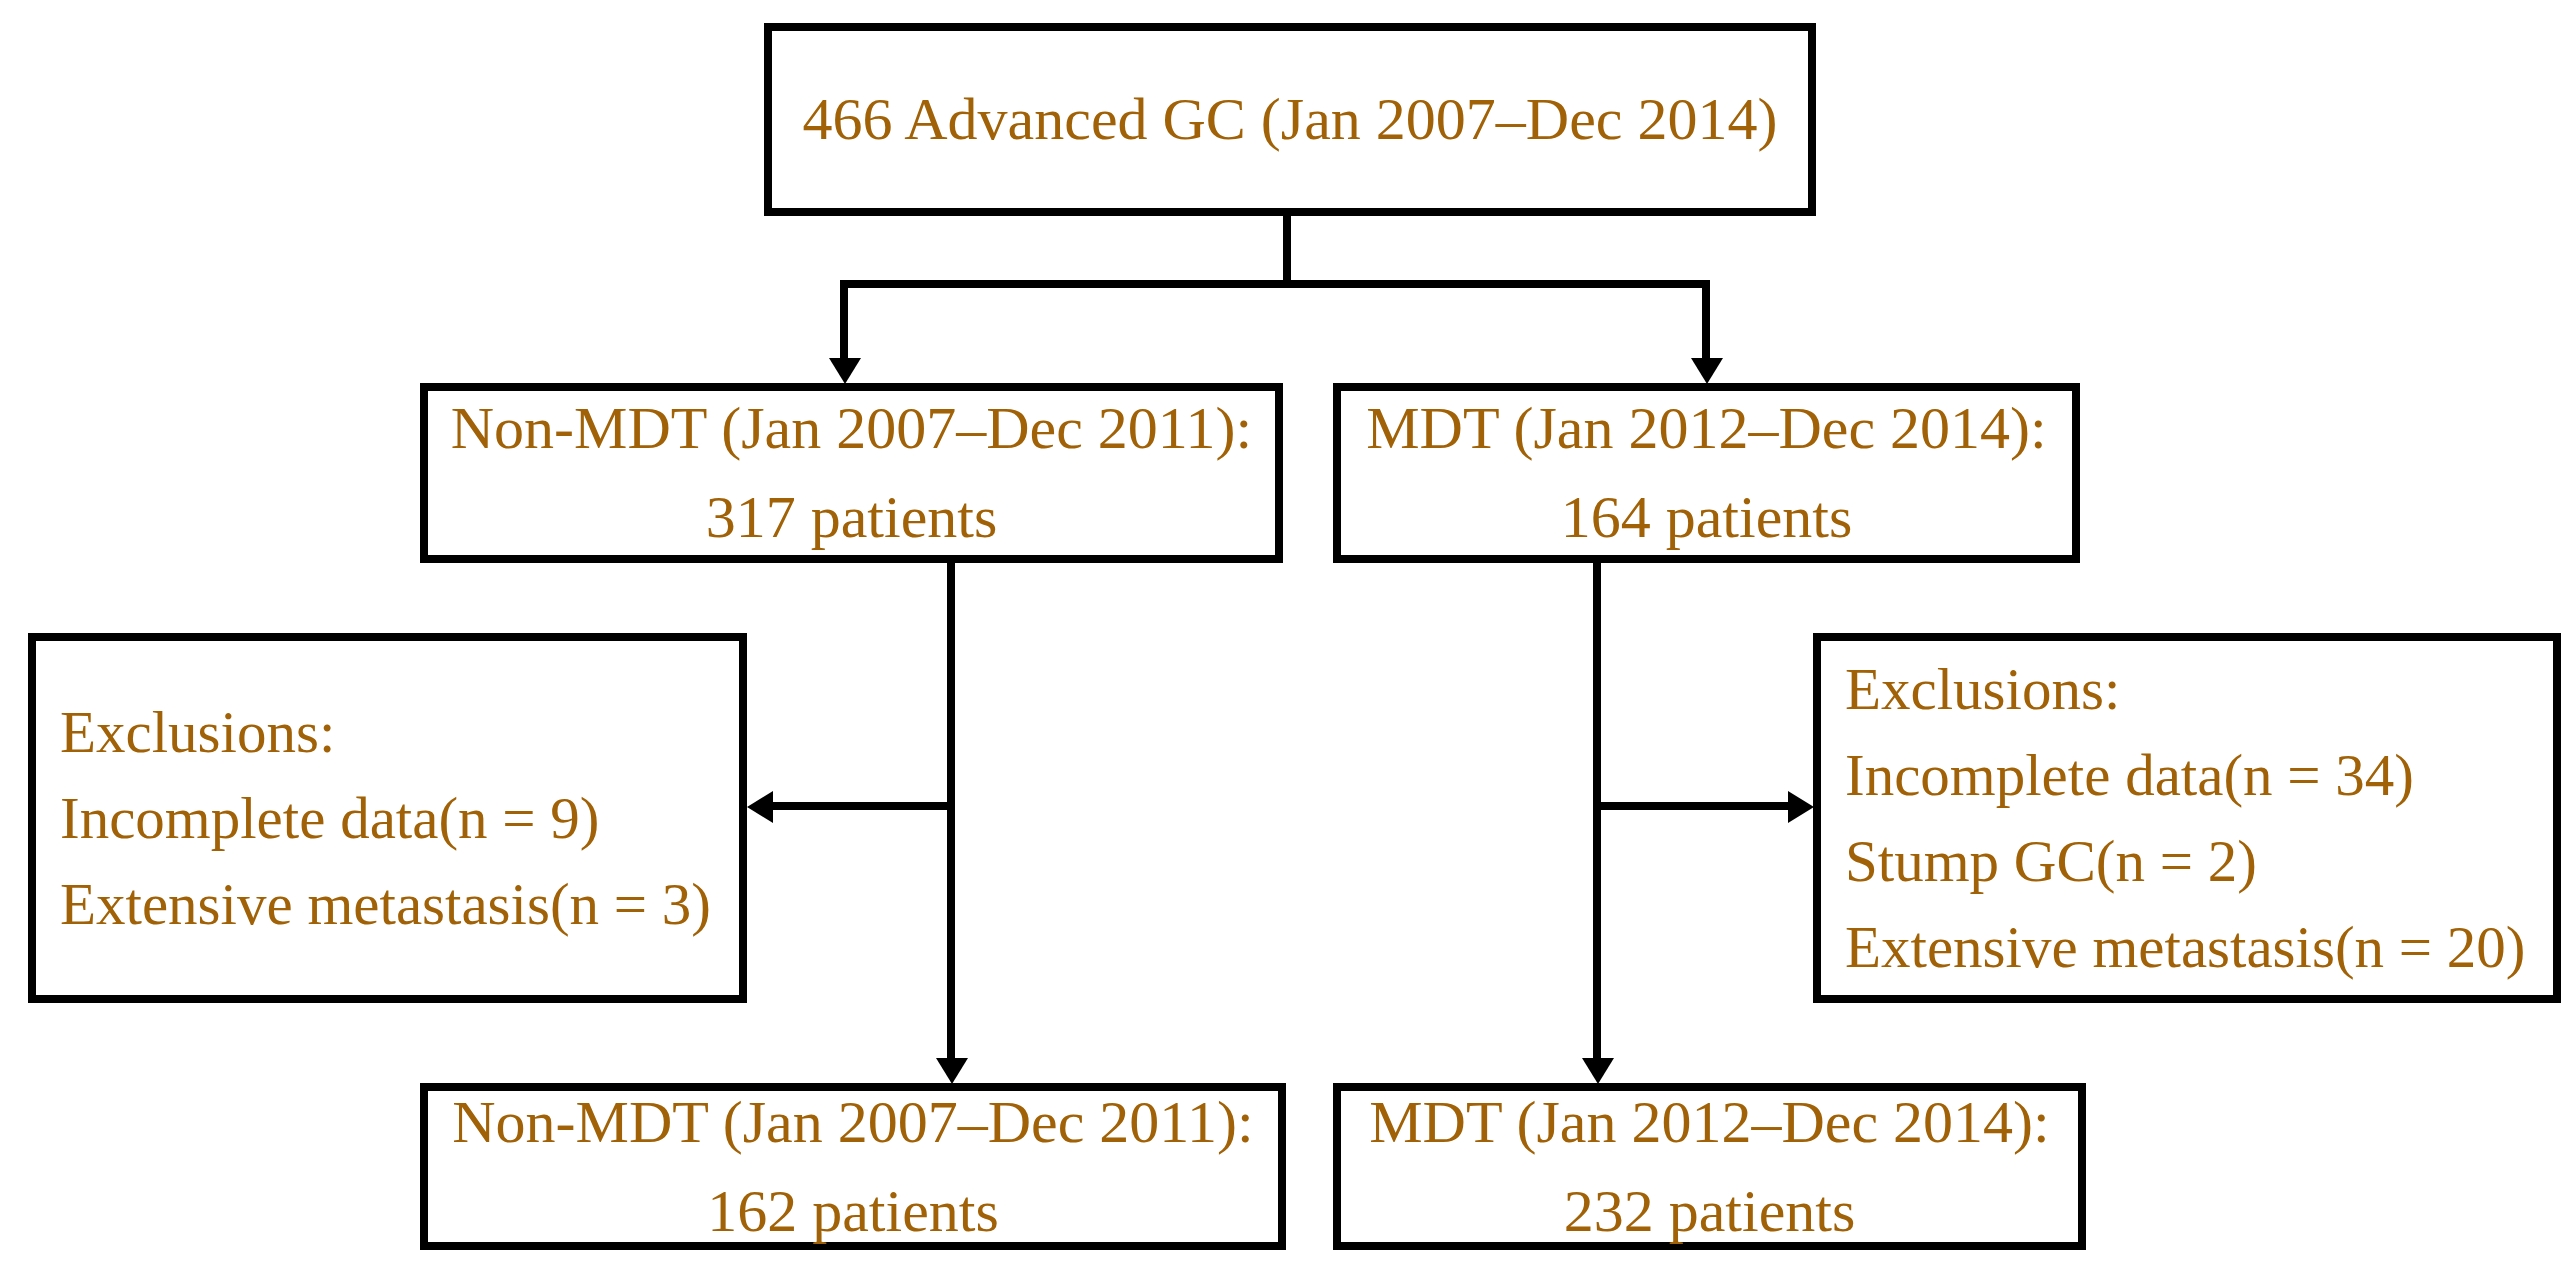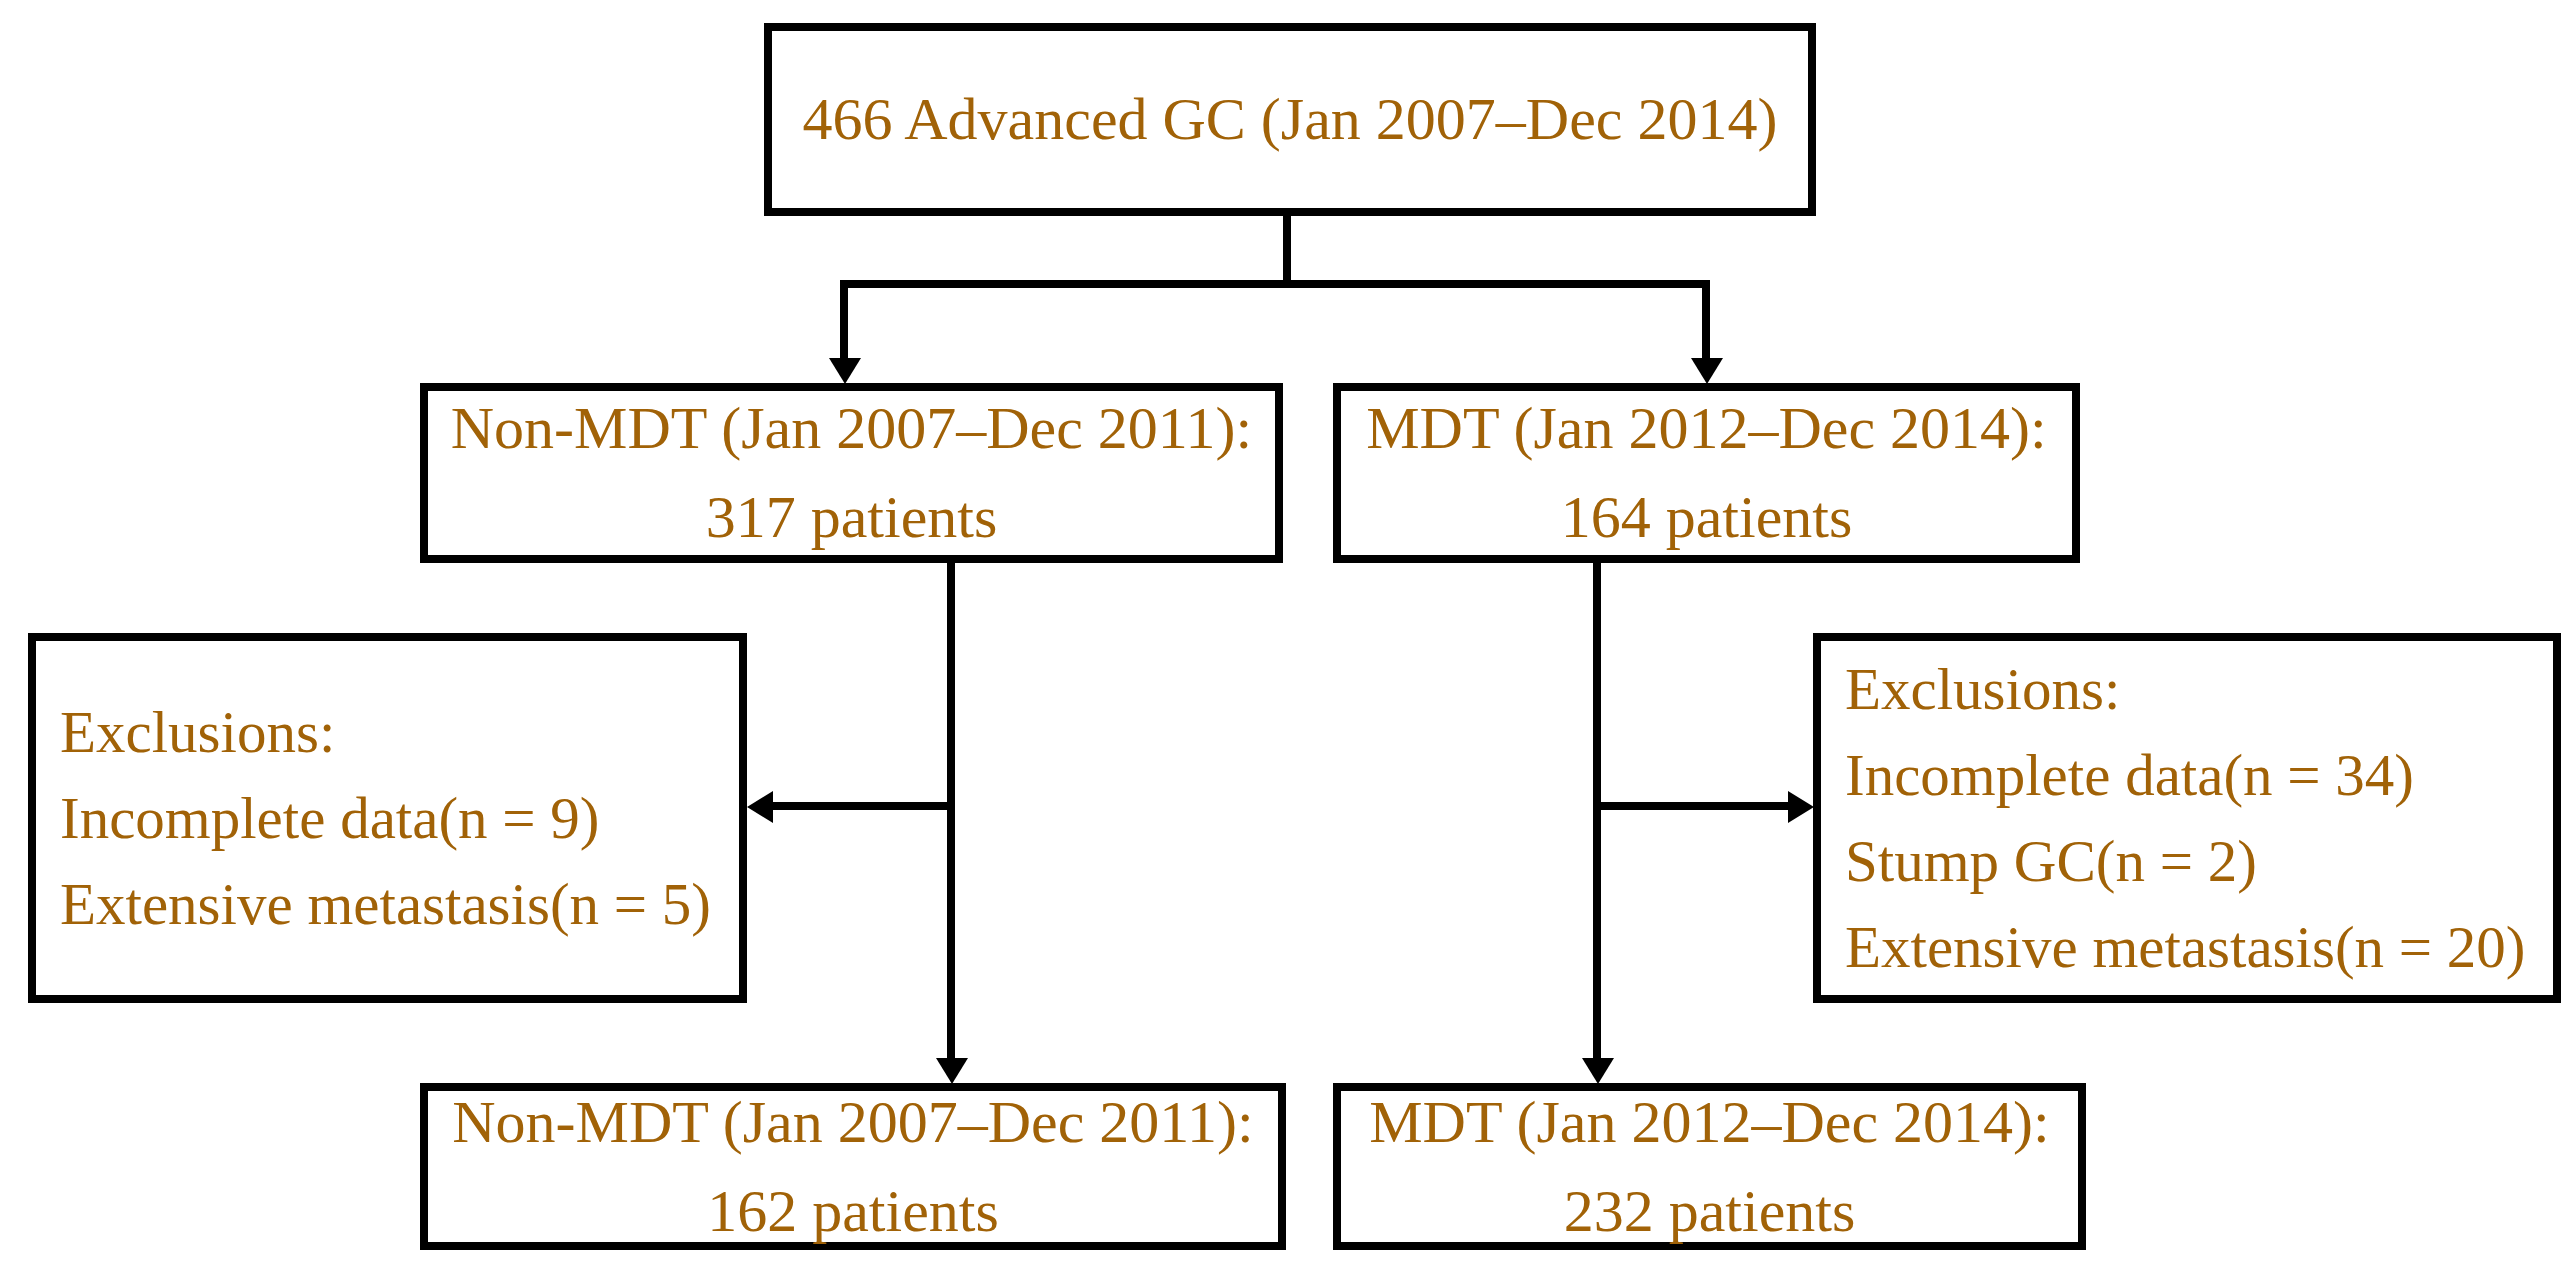--- a/index.html
+++ b/index.html
@@ -114,21 +114,21 @@
   </div>
 
   <div class="box centered" id="mid-right-box">
     <div class="flow-text">MDT (Jan 2012–Dec 2014):</div>
     <div class="flow-text">164 patients</div>
   </div>
 
   <div class="box left-aligned" id="excl-left-box">
     <div class="excl-text">Exclusions:</div>
     <div class="excl-text">Incomplete data(n = 9)</div>
-    <div class="excl-text">Extensive metastasis(n = 5)</div>
+    <div class="excl-text">Extensive metastasis(n = 3)</div>
   </div>
 
   <div class="box left-aligned" id="excl-right-box">
     <div class="excl-text">Exclusions:</div>
     <div class="excl-text">Incomplete data(n = 34)</div>
     <div class="excl-text">Stump GC(n = 2)</div>
     <div class="excl-text">Extensive metastasis(n = 20)</div>
   </div>
 
   <div class="box centered" id="bot-left-box">

